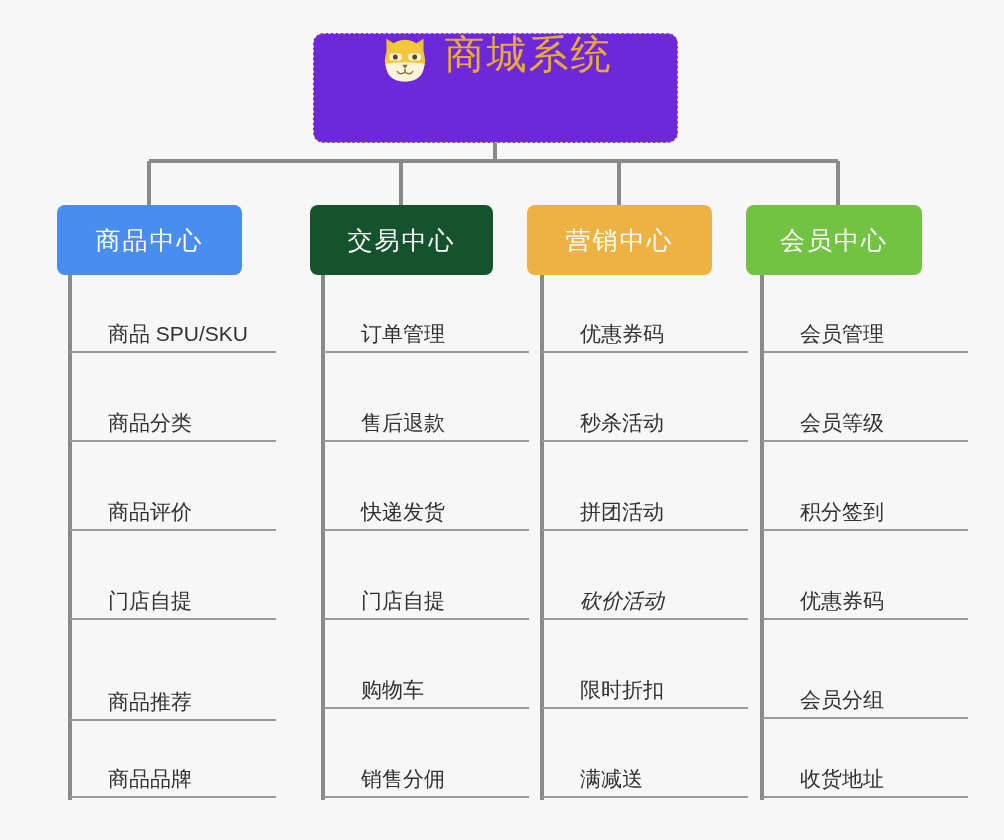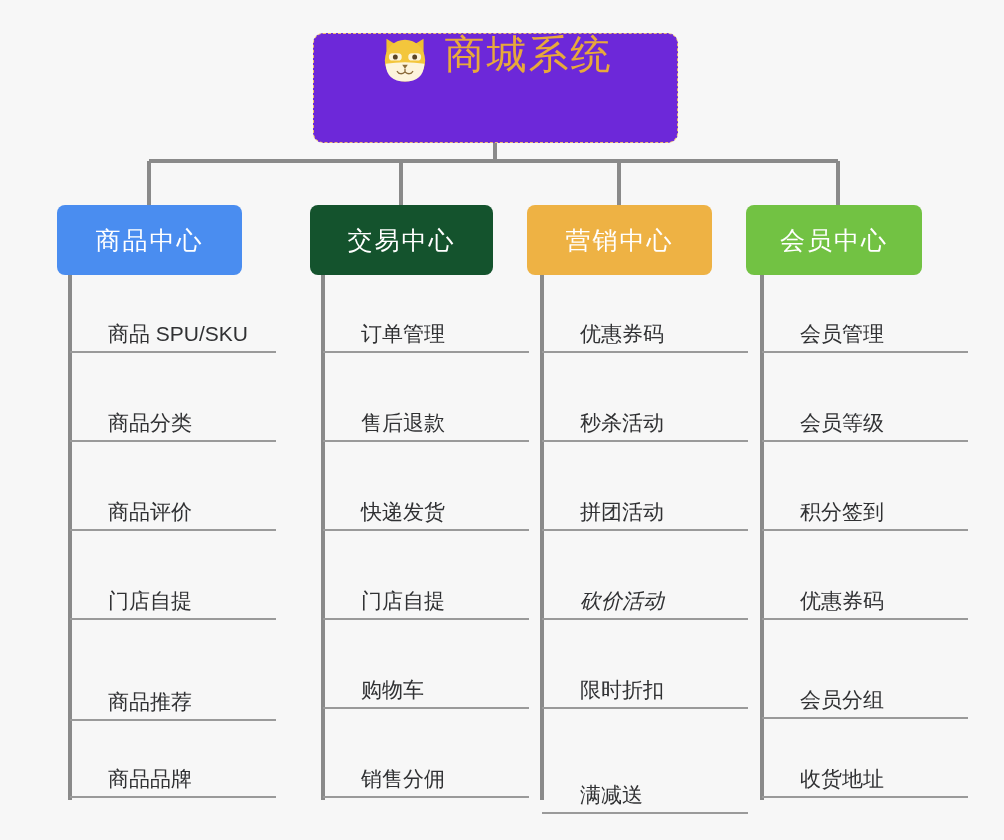--- a/index.html
+++ b/index.html
@@ -204,21 +204,21 @@
         </div>
         <div class="leaf-item" style="left: 0px; top: 442px;">
           <span class="leaf-label" style="border-bottom-color: rgb(154, 154, 154); min-width: 162px;">拼团活动</span>
         </div>
         <div class="leaf-item" style="left: 0px; top: 531px;">
           <span class="leaf-label" style="border-bottom-color: rgb(154, 154, 154); min-width: 162px; font-style: italic;">砍价活动</span>
         </div>
         <div class="leaf-item" style="left: 0px; top: 620px;">
           <span class="leaf-label" style="border-bottom-color: rgb(154, 154, 154); min-width: 162px;">限时折扣</span>
         </div>
-        <div class="leaf-item" style="left: 0px; top: 709px; margin-top: 16px;">
+        <div class="leaf-item" style="left: 0px; top: 709px;">
           <span class="leaf-label" style="border-bottom-color: rgb(154, 154, 154); min-width: 162px;">满减送</span>
         </div>
       </div>
       <div class="cat-header" style="left: 746px; top: 205px; width: 176px; background: rgb(114, 194, 67);">
         <span>会员中心</span>
       </div>
       <div class="leaf-col" style="left: 762px; top: 0px;">
         <div class="leaf-item" style="left: 0px; top: 264px;">
           <span class="leaf-label" style="border-bottom-color: rgb(154, 154, 154); min-width: 162px;">会员管理</span>
         </div>

